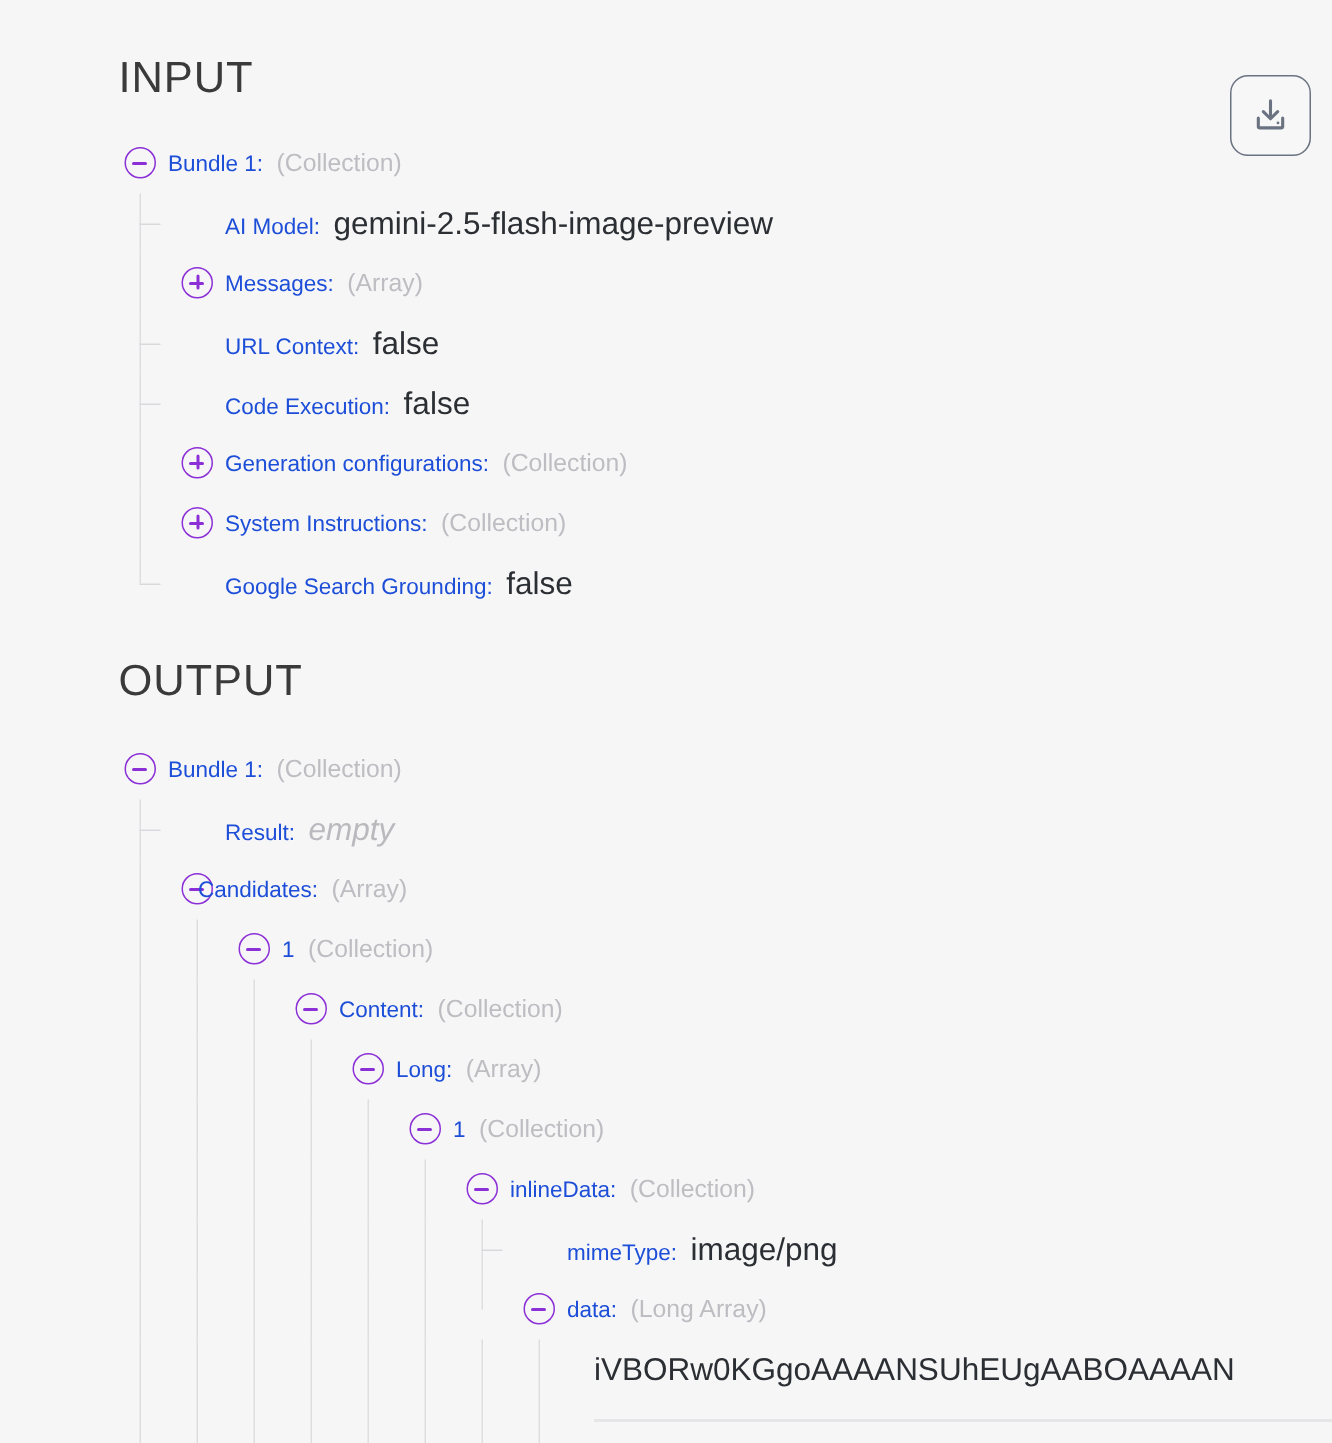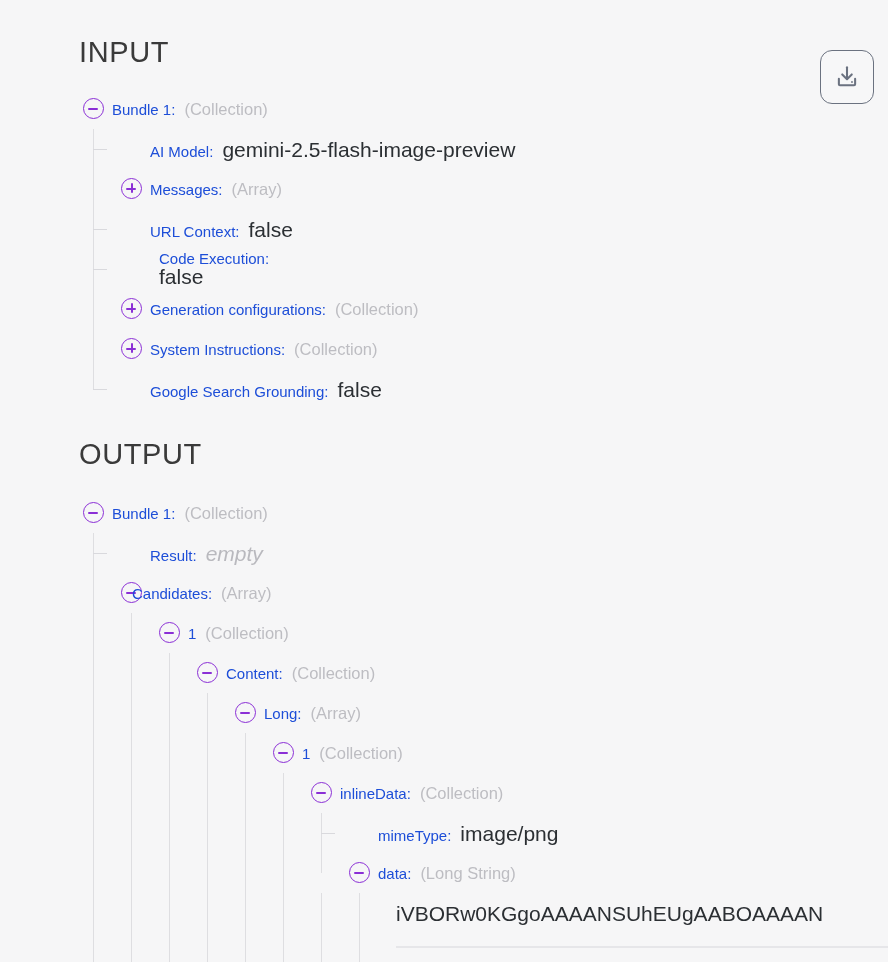--- a/index.html
+++ b/index.html
@@ -191,21 +191,21 @@
         <div class="rail" style="left: 93px;"></div>
         <div class="elbow" style="left: 93px;"></div>
         <div class="text-wrap" style="left: 150px;">
           <span class="label">URL Context:</span>
           <span class="value">false</span>
         </div>
       </div>
       <div class="row">
         <div class="rail" style="left: 93px;"></div>
         <div class="elbow" style="left: 93px;"></div>
-        <div class="text-wrap" style="left: 150px; flex-direction: column;">
+        <div class="text-wrap" style="left: 150px;">
           <span class="label">Code Execution:</span>
           <span class="value">false</span>
         </div>
       </div>
       <div class="row">
         <div class="rail" style="left: 93px;"></div>
         <div class="toggle plus" style="left: 121px; top: 9px;"></div>
         <div class="text-wrap" style="left: 150px;">
           <span class="label">Generation configurations:</span>
           <span class="meta">(Collection)</span>
@@ -327,21 +327,21 @@
         <div class="rail" style="left: 93px;"></div>
         <div class="rail" style="left: 131px;"></div>
         <div class="rail" style="left: 169px;"></div>
         <div class="rail" style="left: 207px;"></div>
         <div class="rail" style="left: 245px;"></div>
         <div class="rail" style="left: 283px;"></div>
         <div class="rail" style="left: 321px; bottom: 50%;"></div>
         <div class="toggle" style="left: 349px; top: 9px;"></div>
         <div class="text-wrap" style="left: 378px; text-align: right;">
           <span class="label">data:</span>
-          <span class="meta">(Long String)</span>
+          <span class="meta">(Long Array)</span>
         </div>
       </div>
       <div class="row longstring">
         <div class="rail" style="left: 93px;"></div>
         <div class="rail" style="left: 131px;"></div>
         <div class="rail" style="left: 169px;"></div>
         <div class="rail" style="left: 207px;"></div>
         <div class="rail" style="left: 245px;"></div>
         <div class="rail" style="left: 283px;"></div>
         <div class="rail" style="left: 321px;"></div>

